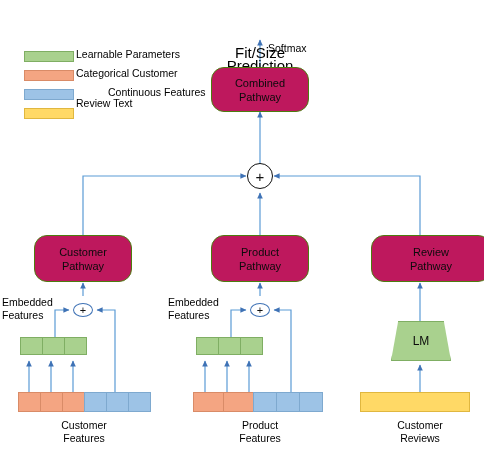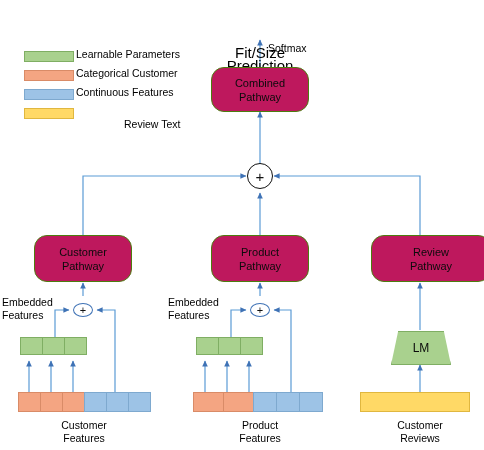--- a/index.html
+++ b/index.html
@@ -178,24 +178,24 @@
   <div class="txt" style="left:268px; top:42px; width:70px; text-align:left;">Softmax</div>
 
   <div>
     <div class="legend-sw" style="left:24px; top:51px; background:#A9D18E; border-color:#7FAE63;"></div>
     <div class="legend-lb" style="top:48px;">Learnable Parameters</div>
 
     <div class="legend-sw" style="left:24px; top:70px; background:#F4A582; border-color:#D98B67;"></div>
     <div class="legend-lb" style="top:67px;">Categorical Customer</div>
 
     <div class="legend-sw" style="left:24px; top:89px; background:#9DC3E6; border-color:#7EA9CF;"></div>
-    <div class="legend-lb" style="top:86px;">Continuous Features</div>
+    <div class="legend-lb" style="top:86px;margin-left:32px;">Continuous Features</div>
 
     <div class="legend-sw" style="left:24px; top:108px; background:#FFD966; border-color:#E0B73F;"></div>
-    <div class="legend-lb" style="top:118px;margin-left:48px;">Review Text</div>
+    <div class="legend-lb" style="top:97px;">Review Text</div>
   </div>
 
   <div class="pathbox" style="left:211px; top:67px; width:98px; height:45px;">Combined
 Pathway</div>
 
   <div class="plus-big" style="left:247px; top:163px;">+</div>
 
   <div class="pathbox" style="left:34px; top:235px; width:98px; height:47px;">Customer
 Pathway</div>
 
@@ -220,21 +220,21 @@
     <div class="cell green" style="width:23px;height:18px;"></div>
     <div class="cell green" style="width:23px;height:18px;"></div>
   </div>
 
   <div class="cellrow" style="left:196px; top:337px;">
     <div class="cell green" style="width:23px;height:18px;"></div>
     <div class="cell green" style="width:23px;height:18px;"></div>
     <div class="cell green" style="width:23px;height:18px;"></div>
   </div>
 
-  <div class="lm" style="left:391px; top:331px; width:60px; height:34px;">LM</div>
+  <div class="lm" style="left:391px; top:321px; width:60px; height:40px;">LM</div>
 
   <div class="cellrow" style="left:18px; top:392px;">
     <div class="cell orange" style="width:23px;height:20px;"></div>
     <div class="cell orange" style="width:23px;height:20px;"></div>
     <div class="cell orange" style="width:23px;height:20px;"></div>
     <div class="cell blue" style="width:23px;height:20px;"></div>
     <div class="cell blue" style="width:23px;height:20px;"></div>
     <div class="cell blue" style="width:23px;height:20px;"></div>
   </div>
 

